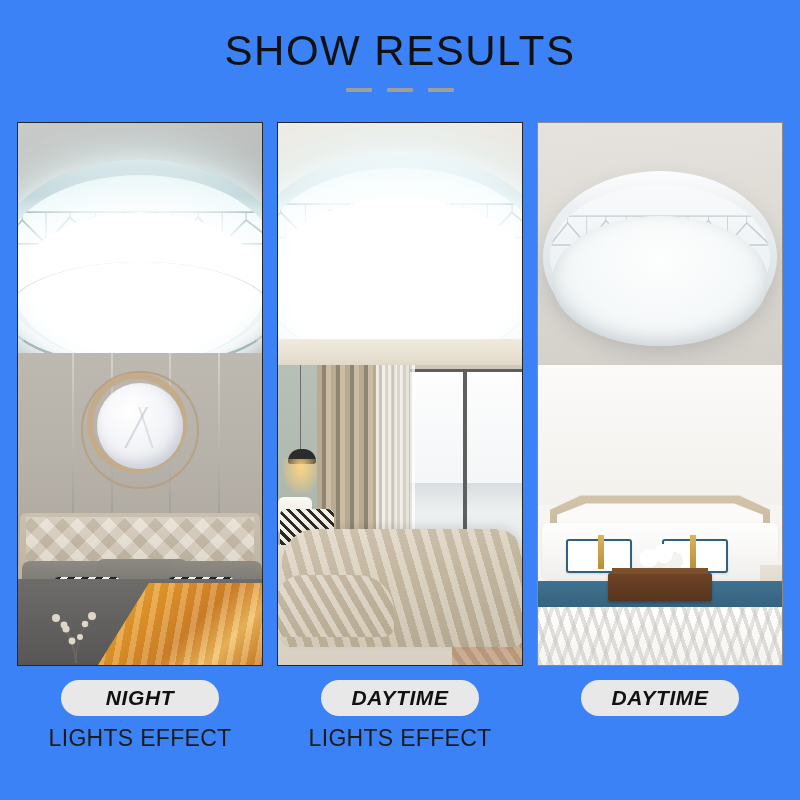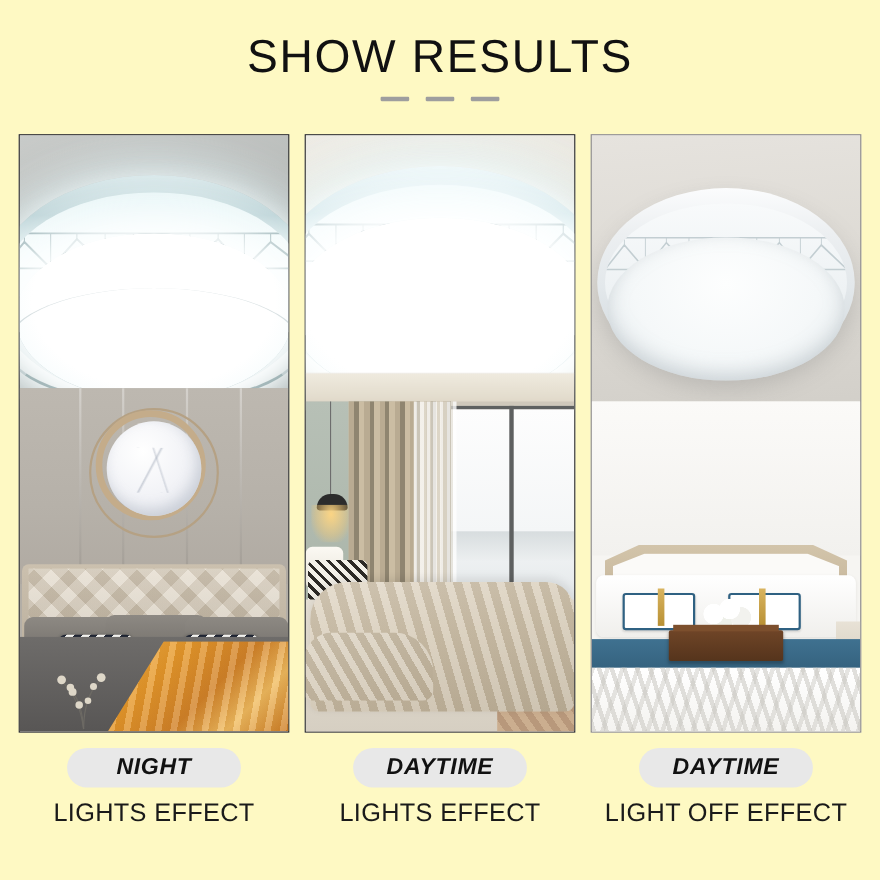--- a/index.html
+++ b/index.html
@@ -3,21 +3,21 @@
 <meta charset="utf-8">
 <title>Show Results</title>
 <style>
   * { box-sizing: border-box; margin: 0; padding: 0; }
   html, body {
     width: 800px; height: 800px;
     background: #ffffff;
     font-family: "Liberation Sans", sans-serif;
     overflow: hidden;
   }
-  .page { position: relative; width: 800px; height: 800px; background:#fef9c3; }
+  .page { position: relative; width: 800px; height: 800px; background:#3b82f6; }
 
   
   .header { position:absolute; top:0; left:0; width:800px; height:112px; }
   .title {
     position:absolute; top:28px; left:0; width:800px;
     text-align:center;
     font-size:42px; font-weight:400; letter-spacing:1.5px;
     color:#111111; line-height:46px;
     font-family:"Liberation Sans", sans-serif;
   }
@@ -541,18 +541,17 @@
       <div class="sub">LIGHTS EFFECT</div>
     </div>
 
     <div class="caption">
       <div class="badge">DAYTIME</div>
       <div class="sub">LIGHTS EFFECT</div>
     </div>
 
     <div class="caption">
       <div class="badge">DAYTIME</div>
-      <div class="sub">LIGHT OFF EFFECT</div>
     </div>
 
   </div>
 
 </div>
 
 </body></html>

